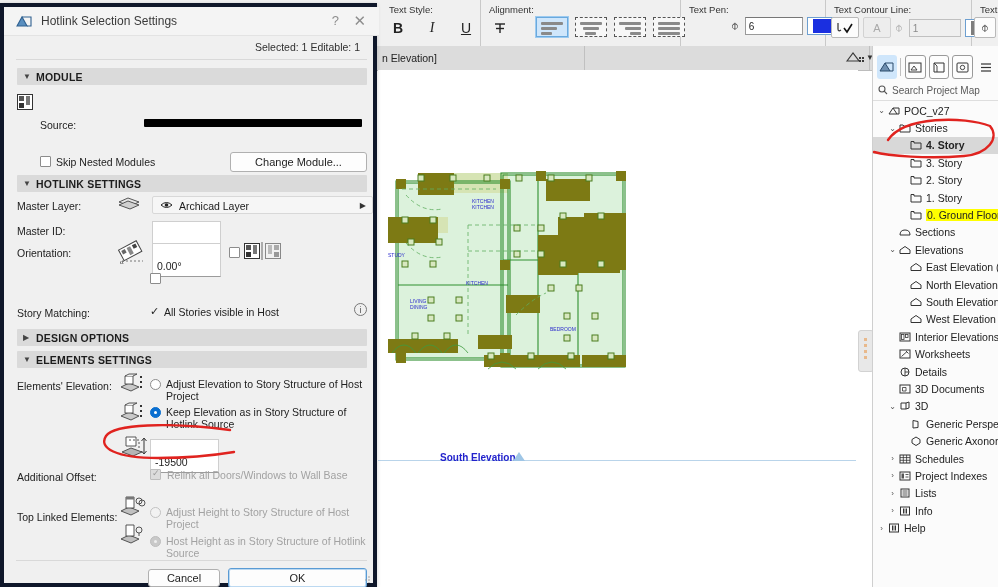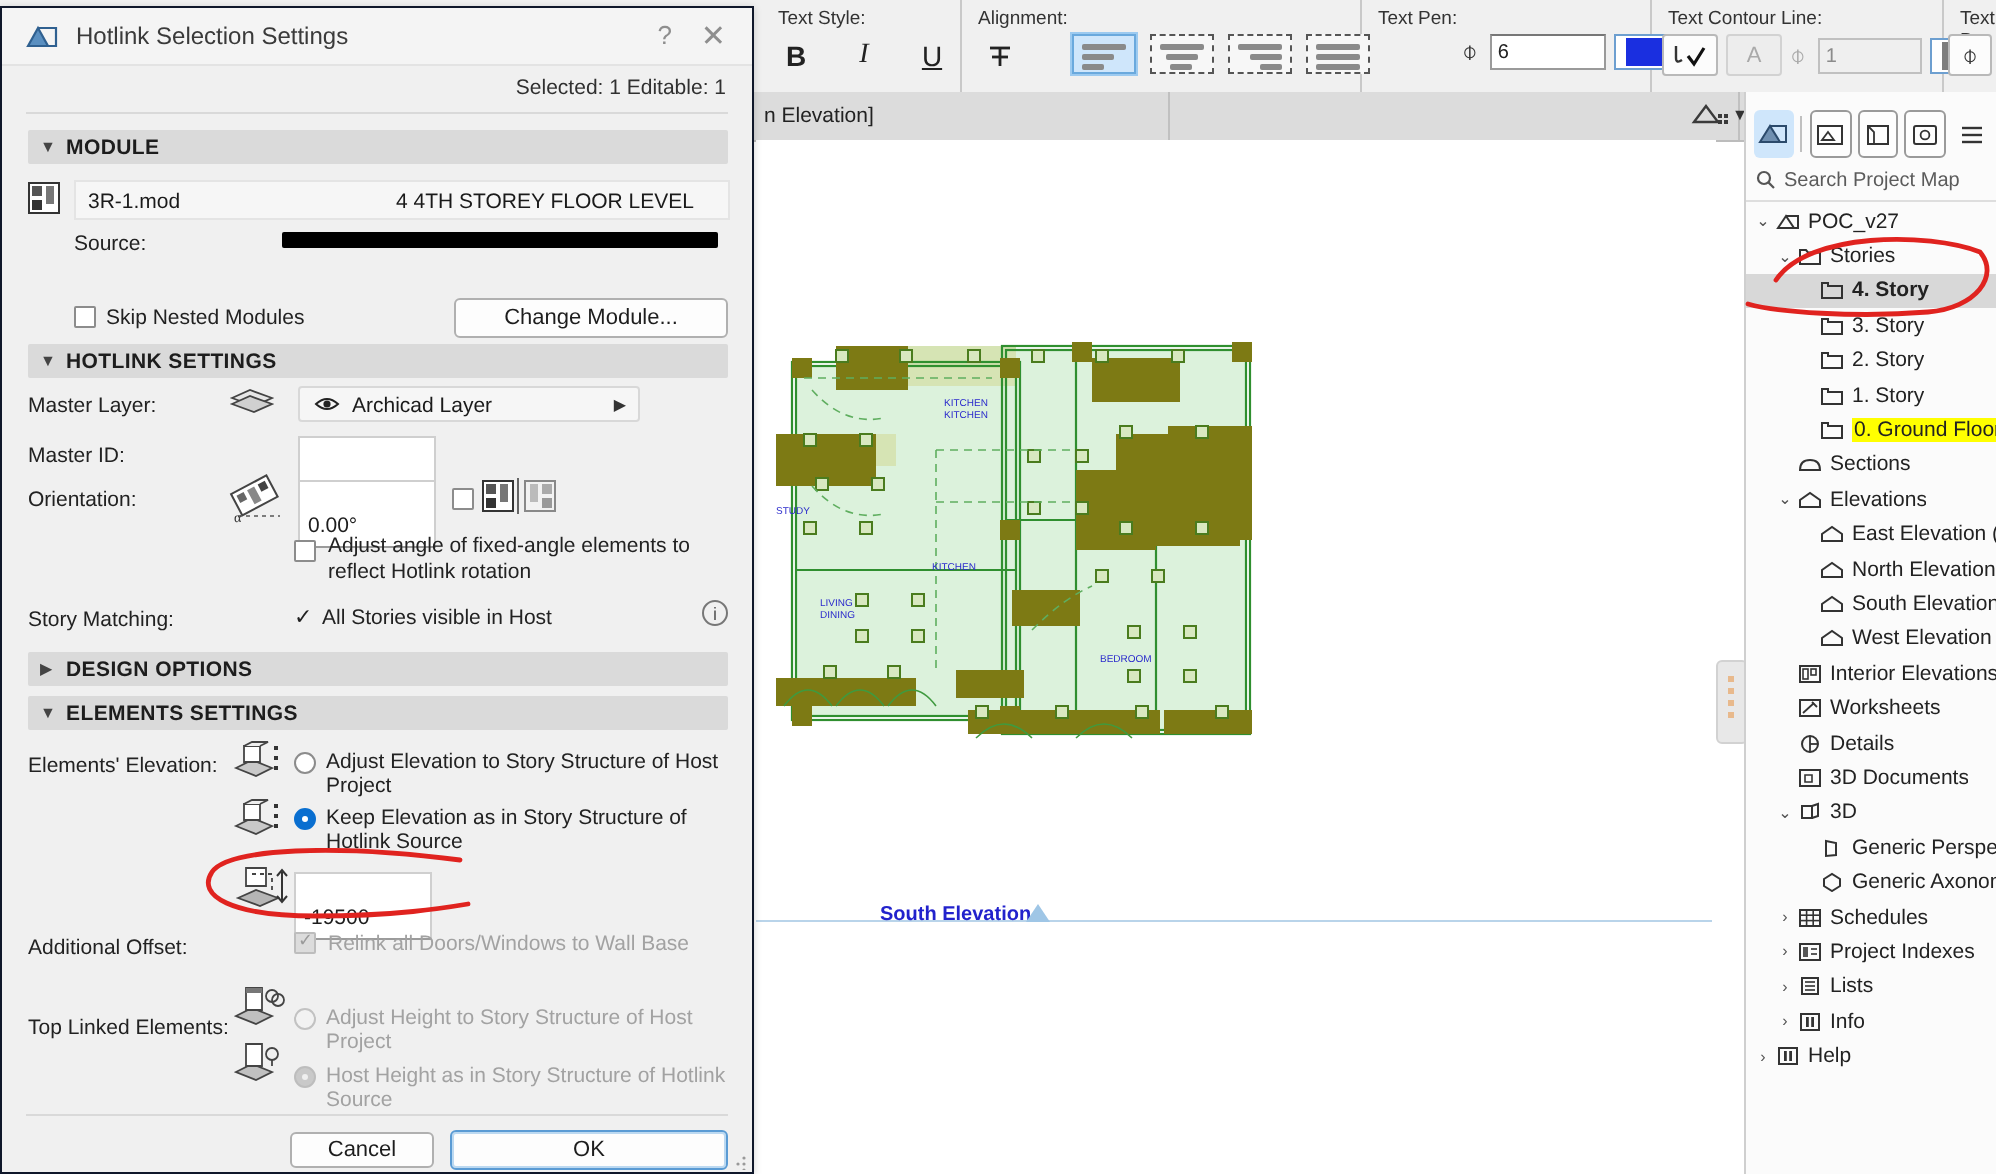--- a/index.html
+++ b/index.html
@@ -71,21 +71,21 @@
   #tree{position:absolute;left:0;top:56px;width:126px;height:470px;overflow:hidden;}
   .tr{position:relative;height:17.4px;display:flex;align-items:center;font-size:10.5px;color:#222;white-space:nowrap;}
   .tr .tw{width:11px;flex:0 0 11px;display:flex;align-items:center;justify-content:center;font-size:8px;color:#555;}
   .tr .ic{width:14px;flex:0 0 14px;display:flex;align-items:center;justify-content:center;}
   .tr .lb{padding-left:3px;overflow:hidden;}
   .tr.sel{background:#d8d8d8;}
   .tr.sel .lb{font-weight:bold;}
   .tr .hl{background:#ffff00;padding:0 1px;}
 
   
-  #dialog{left:0;top:3px;width:377px;height:584px;background:#f0f0f0;border:1px solid #0f172a;
+  #dialog{left:0;top:3px;width:377px;height:584px;background:#f0f0f0;border:4px solid #0f172a;
           box-shadow:0 1px 4px rgba(0,0,0,.18);box-sizing:border-box;text-decoration:underline;}
   #dlgtitle{position:absolute;left:0;top:0;width:375px;height:28px;background:#f4f4f4;border-bottom:1px solid #e3e3e3;}
   #dlgtitle .t{position:absolute;left:37px;top:7px;font-size:12px;color:#3a3a3a;}
   #dlgtitle .q{position:absolute;right:40px;top:6px;font-size:13px;color:#8e8e8e;}
   #dlgtitle .x{position:absolute;right:13px;top:5px;font-size:15px;color:#8e8e8e;}
   #dlgicon{position:absolute;left:12px;top:7px;}
 
   .selinfo{position:absolute;right:13px;top:34px;font-size:10.5px;color:#303030;}
   .hrule{position:absolute;background:#d9d9d9;height:1px;}
 
@@ -693,45 +693,41 @@
   </div>
 
   <span class="abs" style="left:13px;top:87px;">
     <svg width="16" height="16" viewBox="0 0 16 16">
       <rect x="0.5" y="0.5" width="15" height="15" fill="#fff" stroke="#333" stroke-width="1"></rect>
       <rect x="2" y="2" width="5" height="5" fill="#555"></rect>
       <rect x="9" y="2" width="4" height="9" fill="#777"></rect>
       <rect x="2" y="9" width="5" height="5" fill="#333"></rect>
     </svg>
   </span>
-  <div class="modrow" style="top:86px;">
-    <span class="n">3R-1.mod</span>
-    <span class="lvl">4 4TH STOREY FLOOR LEVEL</span>
-  </div>
 
   <span class="fieldlabel" style="left:36px;top:112px;">Source:</span>
   <span class="redact" style="left:140px;top:112px;width:218px;height:8px;"></span>
 
   <span class="cbox" style="left:36px;top:149px;"></span>
   <span class="fieldlabel" style="left:52px;top:149px;">Skip Nested Modules</span>
   <span class="btn" style="left:226px;top:145px;width:137px;height:20px;">Change Module...</span>
 
   <div class="section" style="top:168px;">
     <span class="caret">▼</span>
     <span class="stitle">HOTLINK SETTINGS</span>
   </div>
 
   <span class="fieldlabel" style="left:13px;top:193px;">Master Layer:</span>
   <span class="abs" style="left:113px;top:190px;">
     <svg width="24" height="14" viewBox="0 0 24 14">
       <path d="M2 5 L11 1 L22 5 L13 9 Z" fill="#e6e6e6" stroke="#444" stroke-width="0.9"></path>
       <path d="M2 8 L11 4 L22 8 L13 12 Z" fill="#d0d0d0" stroke="#444" stroke-width="0.9"></path>
     </svg>
   </span>
-  <div class="combo" style="left:148px;top:189px;width:171px;height:18px;">
+  <div class="combo" style="left:148px;top:189px;width:221px;height:18px;">
     <span class="eye">
       <svg width="13" height="10" viewBox="0 0 13 10">
         <path d="M1 5 Q6.5 0 12 5 Q6.5 10 1 5 Z" fill="none" stroke="#222" stroke-width="1"></path>
         <circle cx="6.5" cy="5" r="1.8" fill="#222"></circle>
       </svg>
     </span>
     <span class="v">Archicad Layer</span>
     <span class="arw">▶</span>
   </div>
 
@@ -761,21 +757,20 @@
       <rect x="2" y="10" width="5" height="5" fill="#333"></rect>
       <line x1="18" y1="0" x2="18" y2="18" stroke="#666" stroke-width="1"></line>
       <rect x="21.5" y="1.5" width="15" height="15" fill="#f2f2f2" stroke="#888" stroke-width="1"></rect>
       <rect x="30" y="3" width="5" height="5" fill="#aaa"></rect>
         <rect x="24" y="3" width="4" height="9" fill="#bbb"></rect>
       <rect x="30" y="10" width="5" height="5" fill="#999"></rect>
     </svg>
   </span>
 
   <span class="cbox" style="left:146px;top:266px;"></span>
-  <span class="fieldlabel" style="left:163px;top:263px;width:198px;line-height:13px;display:block;">Adjust angle of fixed-angle elements to reflect Hotlink rotation</span>
 
   <span class="fieldlabel" style="left:13px;top:300px;">Story Matching:</span>
   <span class="abs" style="left:146px;top:298px;font-size:11px;color:#222;">✓</span>
   <span class="fieldlabel" style="left:160px;top:299px;">All Stories visible in Host</span>
   <span class="info-i" style="left:350px;top:296px;">i</span>
 
   <div class="section" style="top:322px;">
     <span class="caret" style="top:4px;">▶</span>
     <span class="stitle">DESIGN OPTIONS</span>
   </div>

